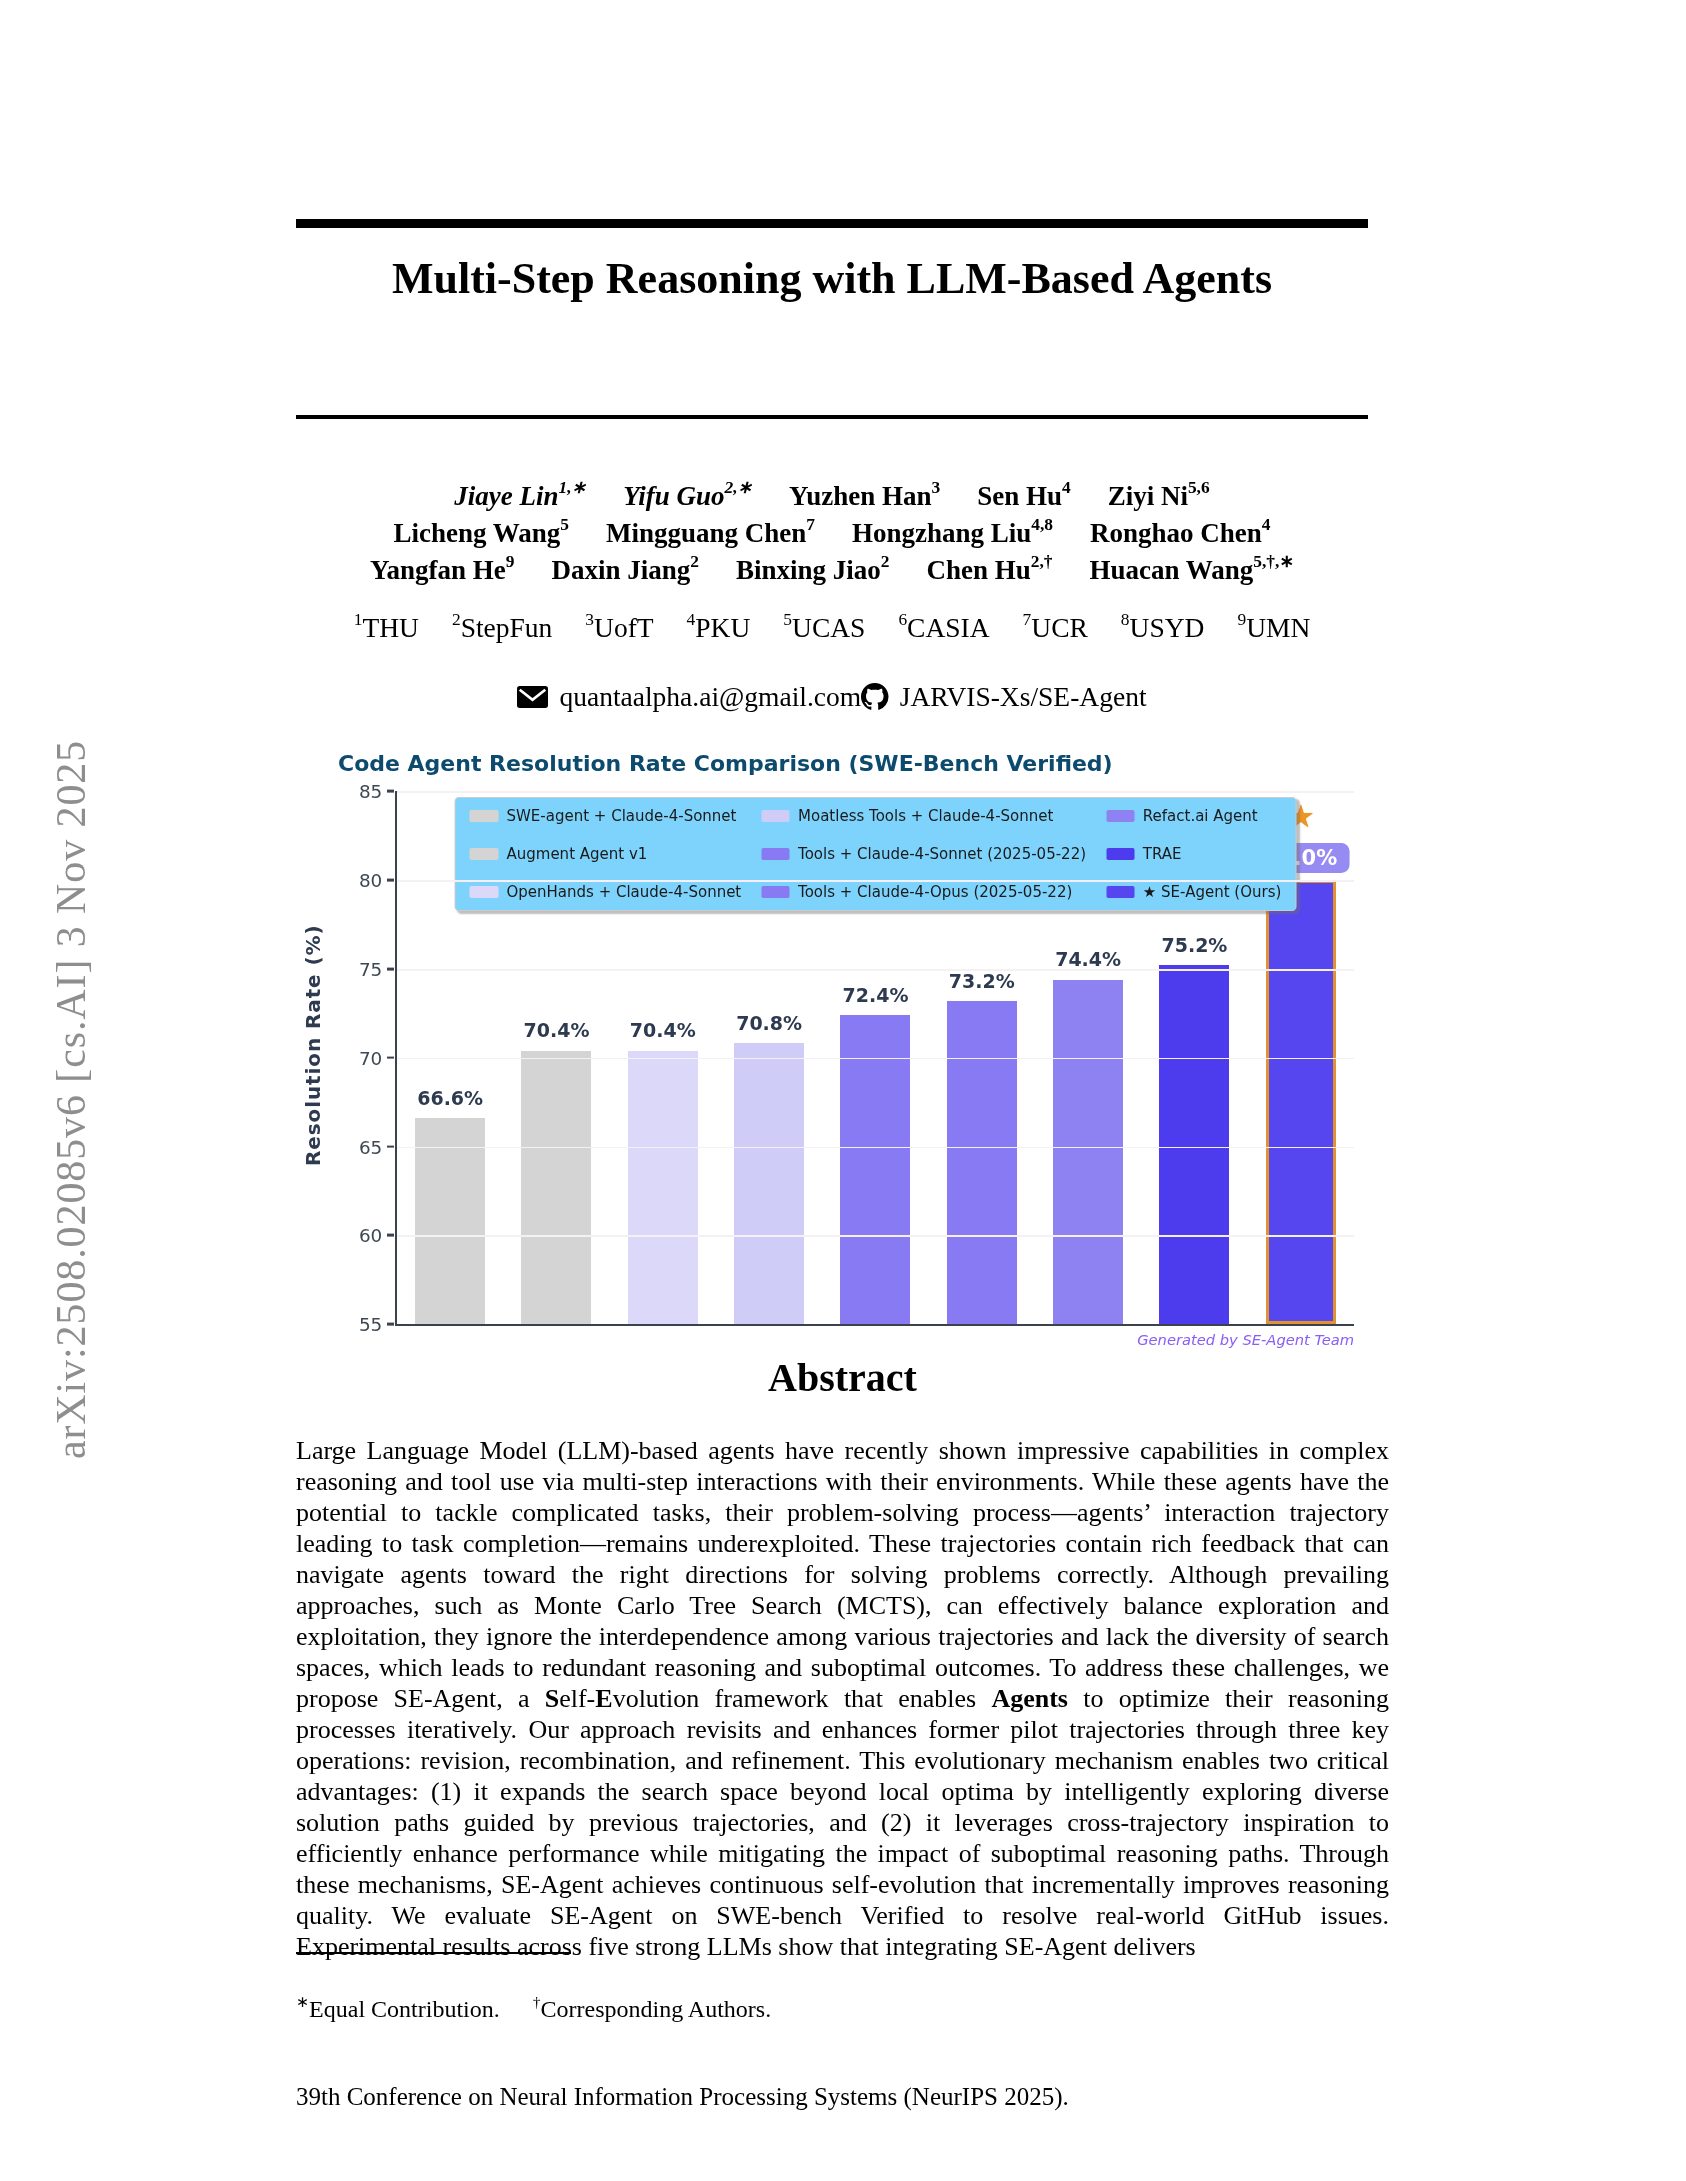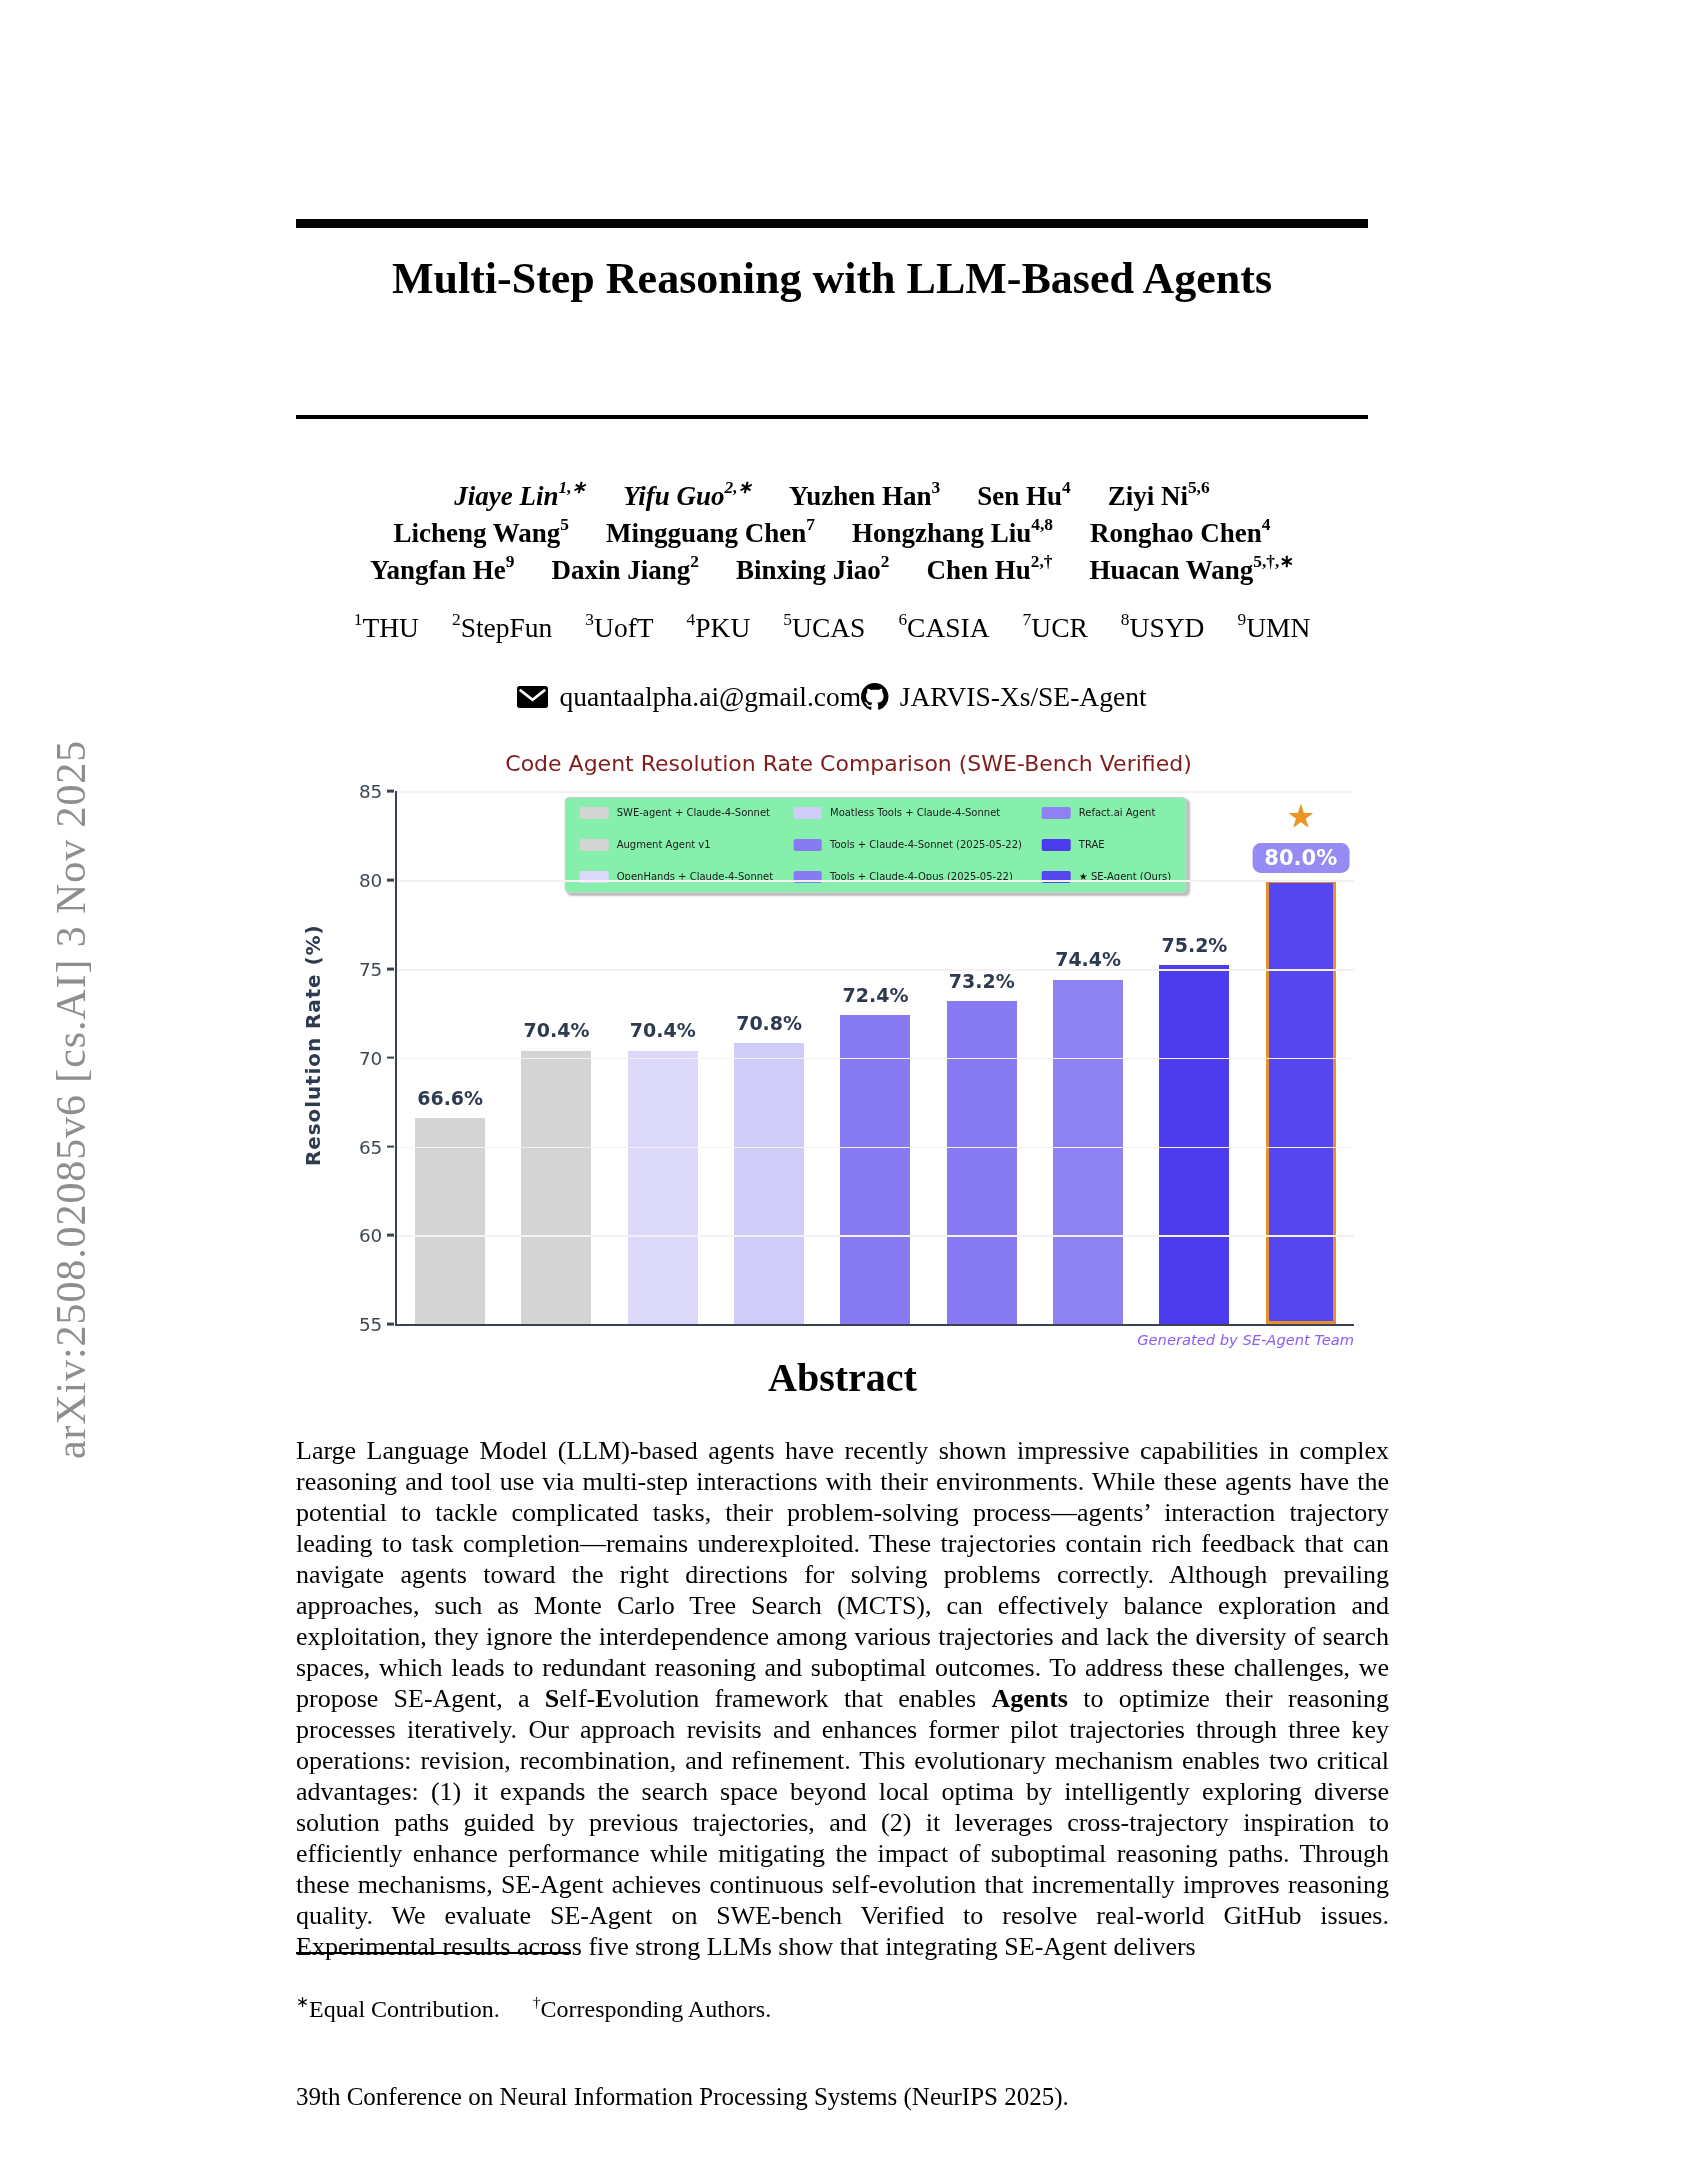--- a/index.html
+++ b/index.html
@@ -21,44 +21,44 @@
   .author-row{display:flex;justify-content:center;gap:37px;font-weight:bold;font-size:27px;line-height:37px;white-space:nowrap;}
   .author-row .italic{font-style:italic;}
   .authors sup, .affils sup{font-size:17.4px;vertical-align:12px;line-height:0;}
   .affils{position:absolute;left:0;top:612px;width:1072px;display:flex;justify-content:center;gap:33px;
     font-size:27.5px;white-space:nowrap;}
   .contact{position:absolute;left:0;top:681px;width:1072px;display:flex;justify-content:center;
     font-size:27.5px;align-items:flex-end;}
   .contact .citem{display:flex;align-items:center;gap:11px;}
   
   .chart{position:absolute;left:42px;top:751px;width:1021px;font-family:"DejaVu Sans",sans-serif;}
-  .chart-title{text-align:center;font-size:22px;font-weight:normal;color:#7f1d1d;height:31px;}
+  .chart-title{font-size:22px;font-weight:bold;color:#0c4a6e;height:31px;}
   .plot{position:relative;margin-left:57px;margin-top:9.2px;height:533px;width:957px;
     border-left:2.8px solid #39424e;border-bottom:2.8px solid #39424e;}
   .gridline{position:absolute;left:0;right:0;height:1.8px;background:#f5f0f4;}
   .ymark{position:absolute;left:-10px;width:7.3px;height:2.8px;background:#39424e;transform:translateY(-50%);}
   .ytick{position:absolute;right:calc(100% + 14.7px);transform:translateY(-50%);
     font-size:18.4px;color:#3d4852;}
   .ylabel{position:absolute;left:-96px;top:calc(50% + 108px);transform:rotate(-90deg);
     transform-origin:left top;white-space:nowrap;font-size:20px;font-weight:bold;color:#2e3a50;letter-spacing:0.9px;}
   .bars{position:absolute;left:0;right:0;top:0;bottom:0;display:flex;justify-content:space-around;align-items:flex-end;}
   .slot{position:relative;width:70px;height:100%;}
   .bar{position:absolute;bottom:0;left:0;width:100%;}
   .bar.hl{border:3.7px solid #e2922e;box-sizing:border-box;}
   .val{position:absolute;left:50%;transform:translateX(-50%);white-space:nowrap;
     font-size:19px;font-weight:bold;color:#2e3a50;}
   .badge{position:absolute;left:50%;transform:translateX(-50%);white-space:nowrap;
     font-size:21px;font-weight:bold;color:#fff;background:#968bf3;border-radius:8.3px;padding:2.8px 12px;}
   .star{position:absolute;left:50%;transform:translateX(-50%);font-size:31px;color:#ee9422;line-height:27.5px;
     text-shadow:0 0 0.9px #c97714;}
   .legend{position:absolute;top:5.5px;left:50%;transform:translateX(-50%);
-    background:#86efac;border:1.8px solid #cccccc;border-radius:4.6px;
+    background:#7dd3fc;border:1.8px solid #cccccc;border-radius:4.6px;
     box-shadow:2.8px 2.8px 1.8px rgba(110,110,110,0.45);
     padding:9.2px 14.7px;display:grid;grid-auto-flow:column;grid-template-rows:repeat(3,auto);
-    column-gap:27.5px;row-gap:7.3px;font-size:10px;color:#1a1a1a;white-space:nowrap;gap:20px;}
+    column-gap:27.5px;row-gap:7.3px;font-size:15px;color:#1a1a1a;white-space:nowrap;gap:20px;}
   .legend-item{display:flex;align-items:center;gap:8.3px;}
   .swatch{width:28.5px;height:12px;border-radius:1.8px;flex:none;}
   .watermark{position:absolute;top:calc(100% + 7.3px);right:0;font-size:14.7px;font-style:italic;color:#8b5cf6;}
   
   .abs-heading{position:absolute;left:0;top:1354px;width:1093px;text-align:center;
     font-size:40px;font-weight:bold;}
   .abs-text{position:absolute;left:0;top:1409px;width:1093px;
     font-size:26px;line-height:31px;text-align:justify;}
   .fn-rule{position:absolute;left:0;top:1952px;width:275px;height:1.8px;background:#000;}
   .footnote{position:absolute;left:0;top:1965px;width:1093px;font-size:24px;margin-top:28px;}

